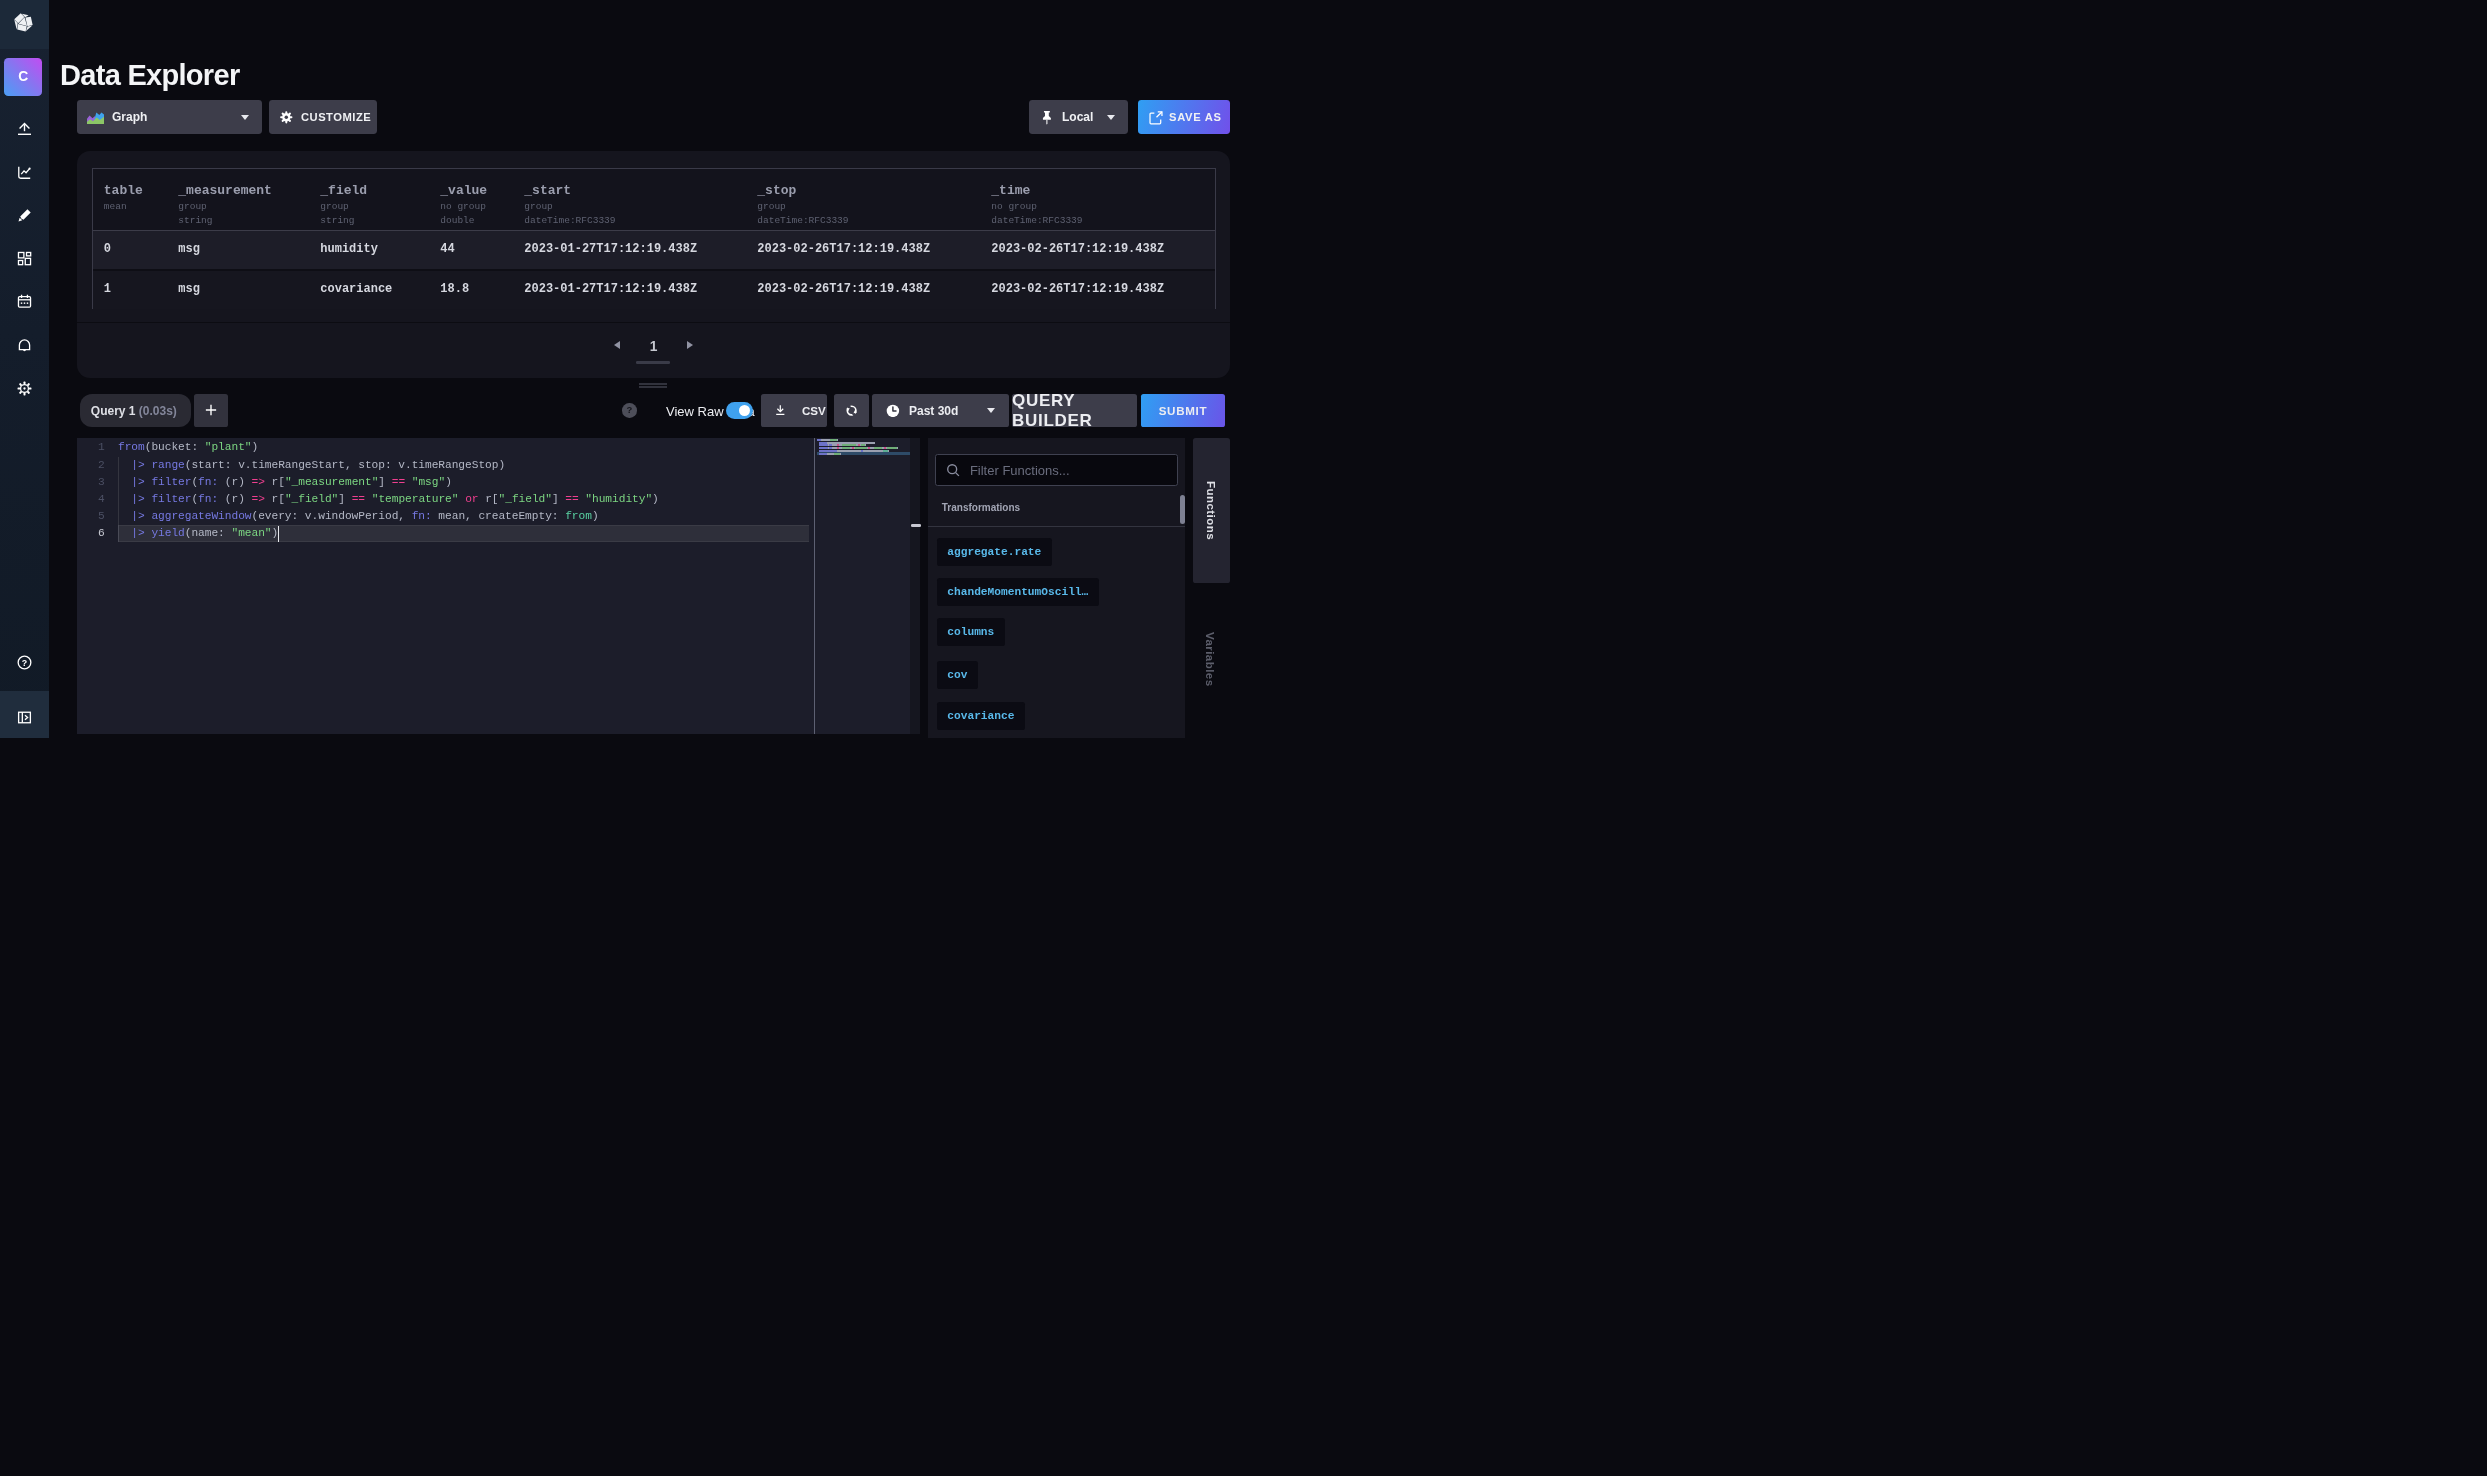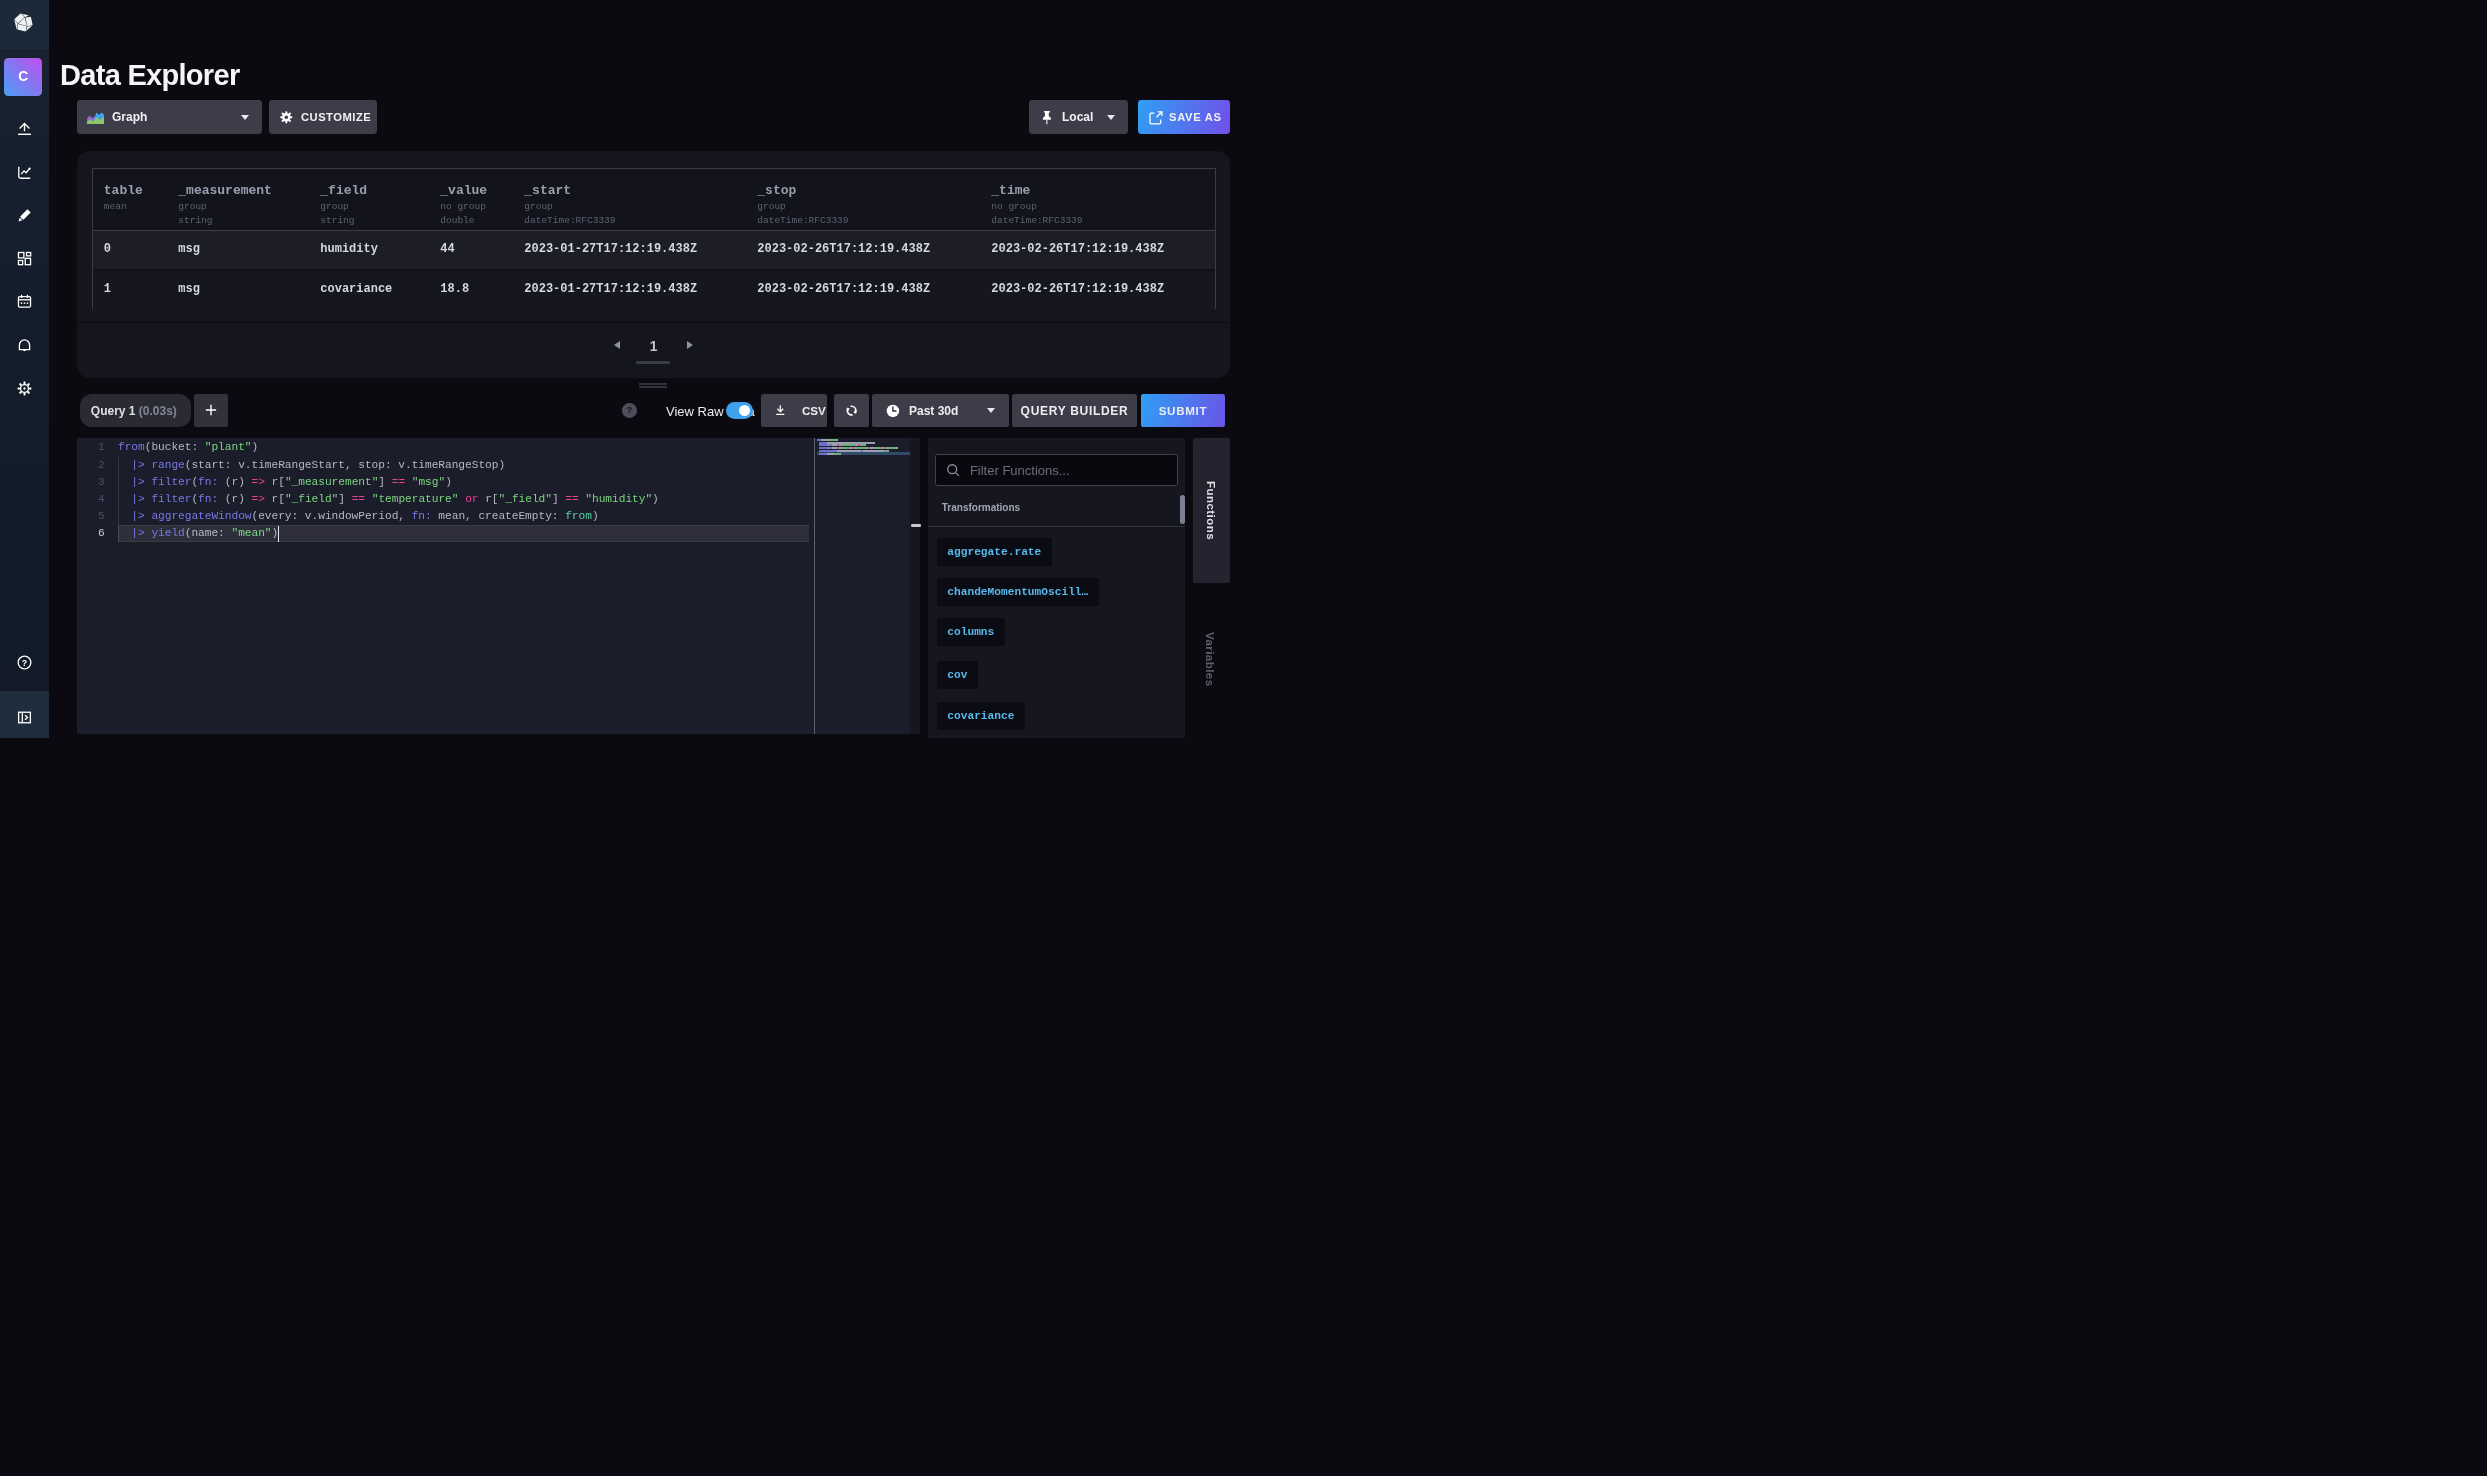--- a/index.html
+++ b/index.html
@@ -268,21 +268,21 @@
   </div>
   <div class="tbtn" style="left:872px; width:137px;">
     <svg class="abs" style="left:13.8px;top:9.5px" width="13.8" height="13.8" viewBox="0 0 16 16">
       <circle cx="8" cy="8" r="7.2" fill="#fff"></circle>
       <path d="M8 8 V3.6 M8 8 H11.6" stroke="#34343f" stroke-width="1.7" stroke-linecap="round"></path>
     </svg>
     <span style="margin-left:37px; font-weight:bold; font-size:12px;">Past 30d</span>
     <span class="caret" style="position:absolute; right:13.8px; top:13.8px;"></span>
   </div>
   <div class="tbtn" style="left:1012px; width:125px; justify-content:center;">
-    <span style="font-weight:bold; font-size:12px; letter-spacing:0.7px;">QUERY BUILDER</span>
+    <span style="font-weight:bold; font-size:17px; letter-spacing:0.7px;">QUERY BUILDER</span>
   </div>
   <div class="tbtn" style="left:1141px; width:84px; justify-content:center; background:linear-gradient(105deg,#2f9ff3,#6a54e8);">
     <span style="font-weight:bold; font-size:11.6px; letter-spacing:0.7px;">SUBMIT</span>
   </div>
 
   <div id="editor">
     <div class="ln" style="top:1.3px;">1</div>
     <div class="ln" style="top:18.5px;">2</div>
     <div class="ln" style="top:36px;">3</div>
     <div class="ln" style="top:53px;">4</div>

